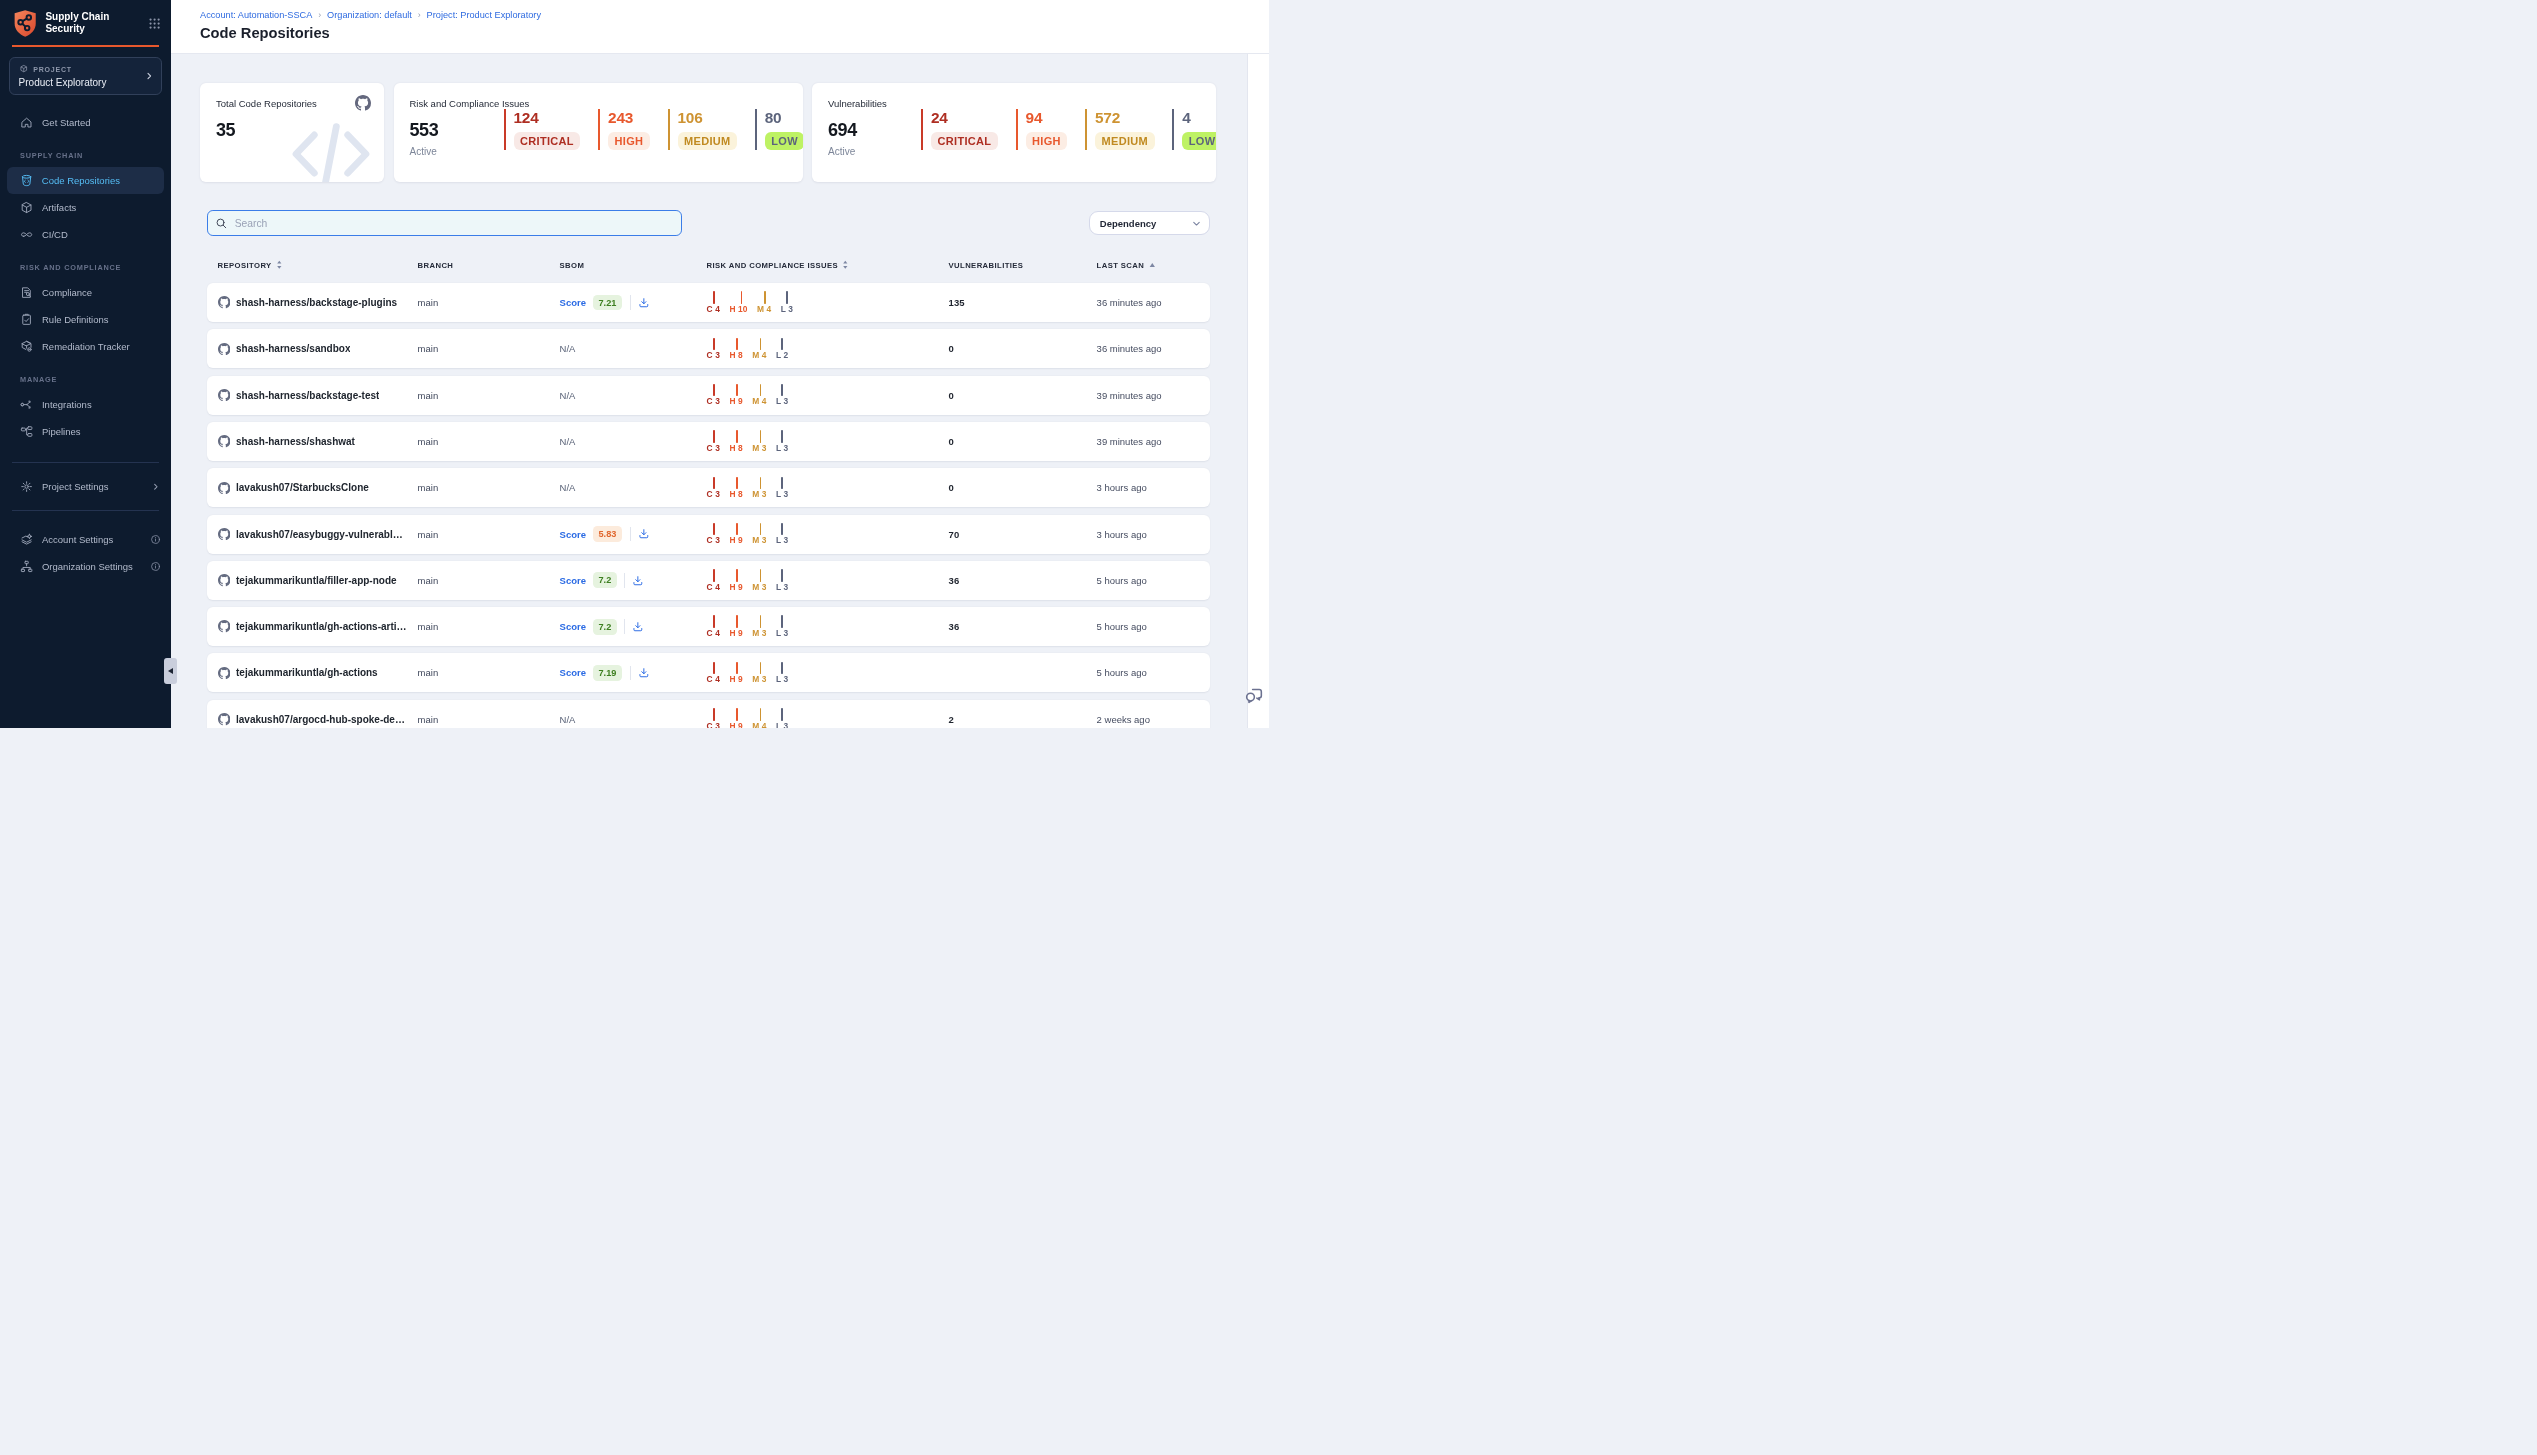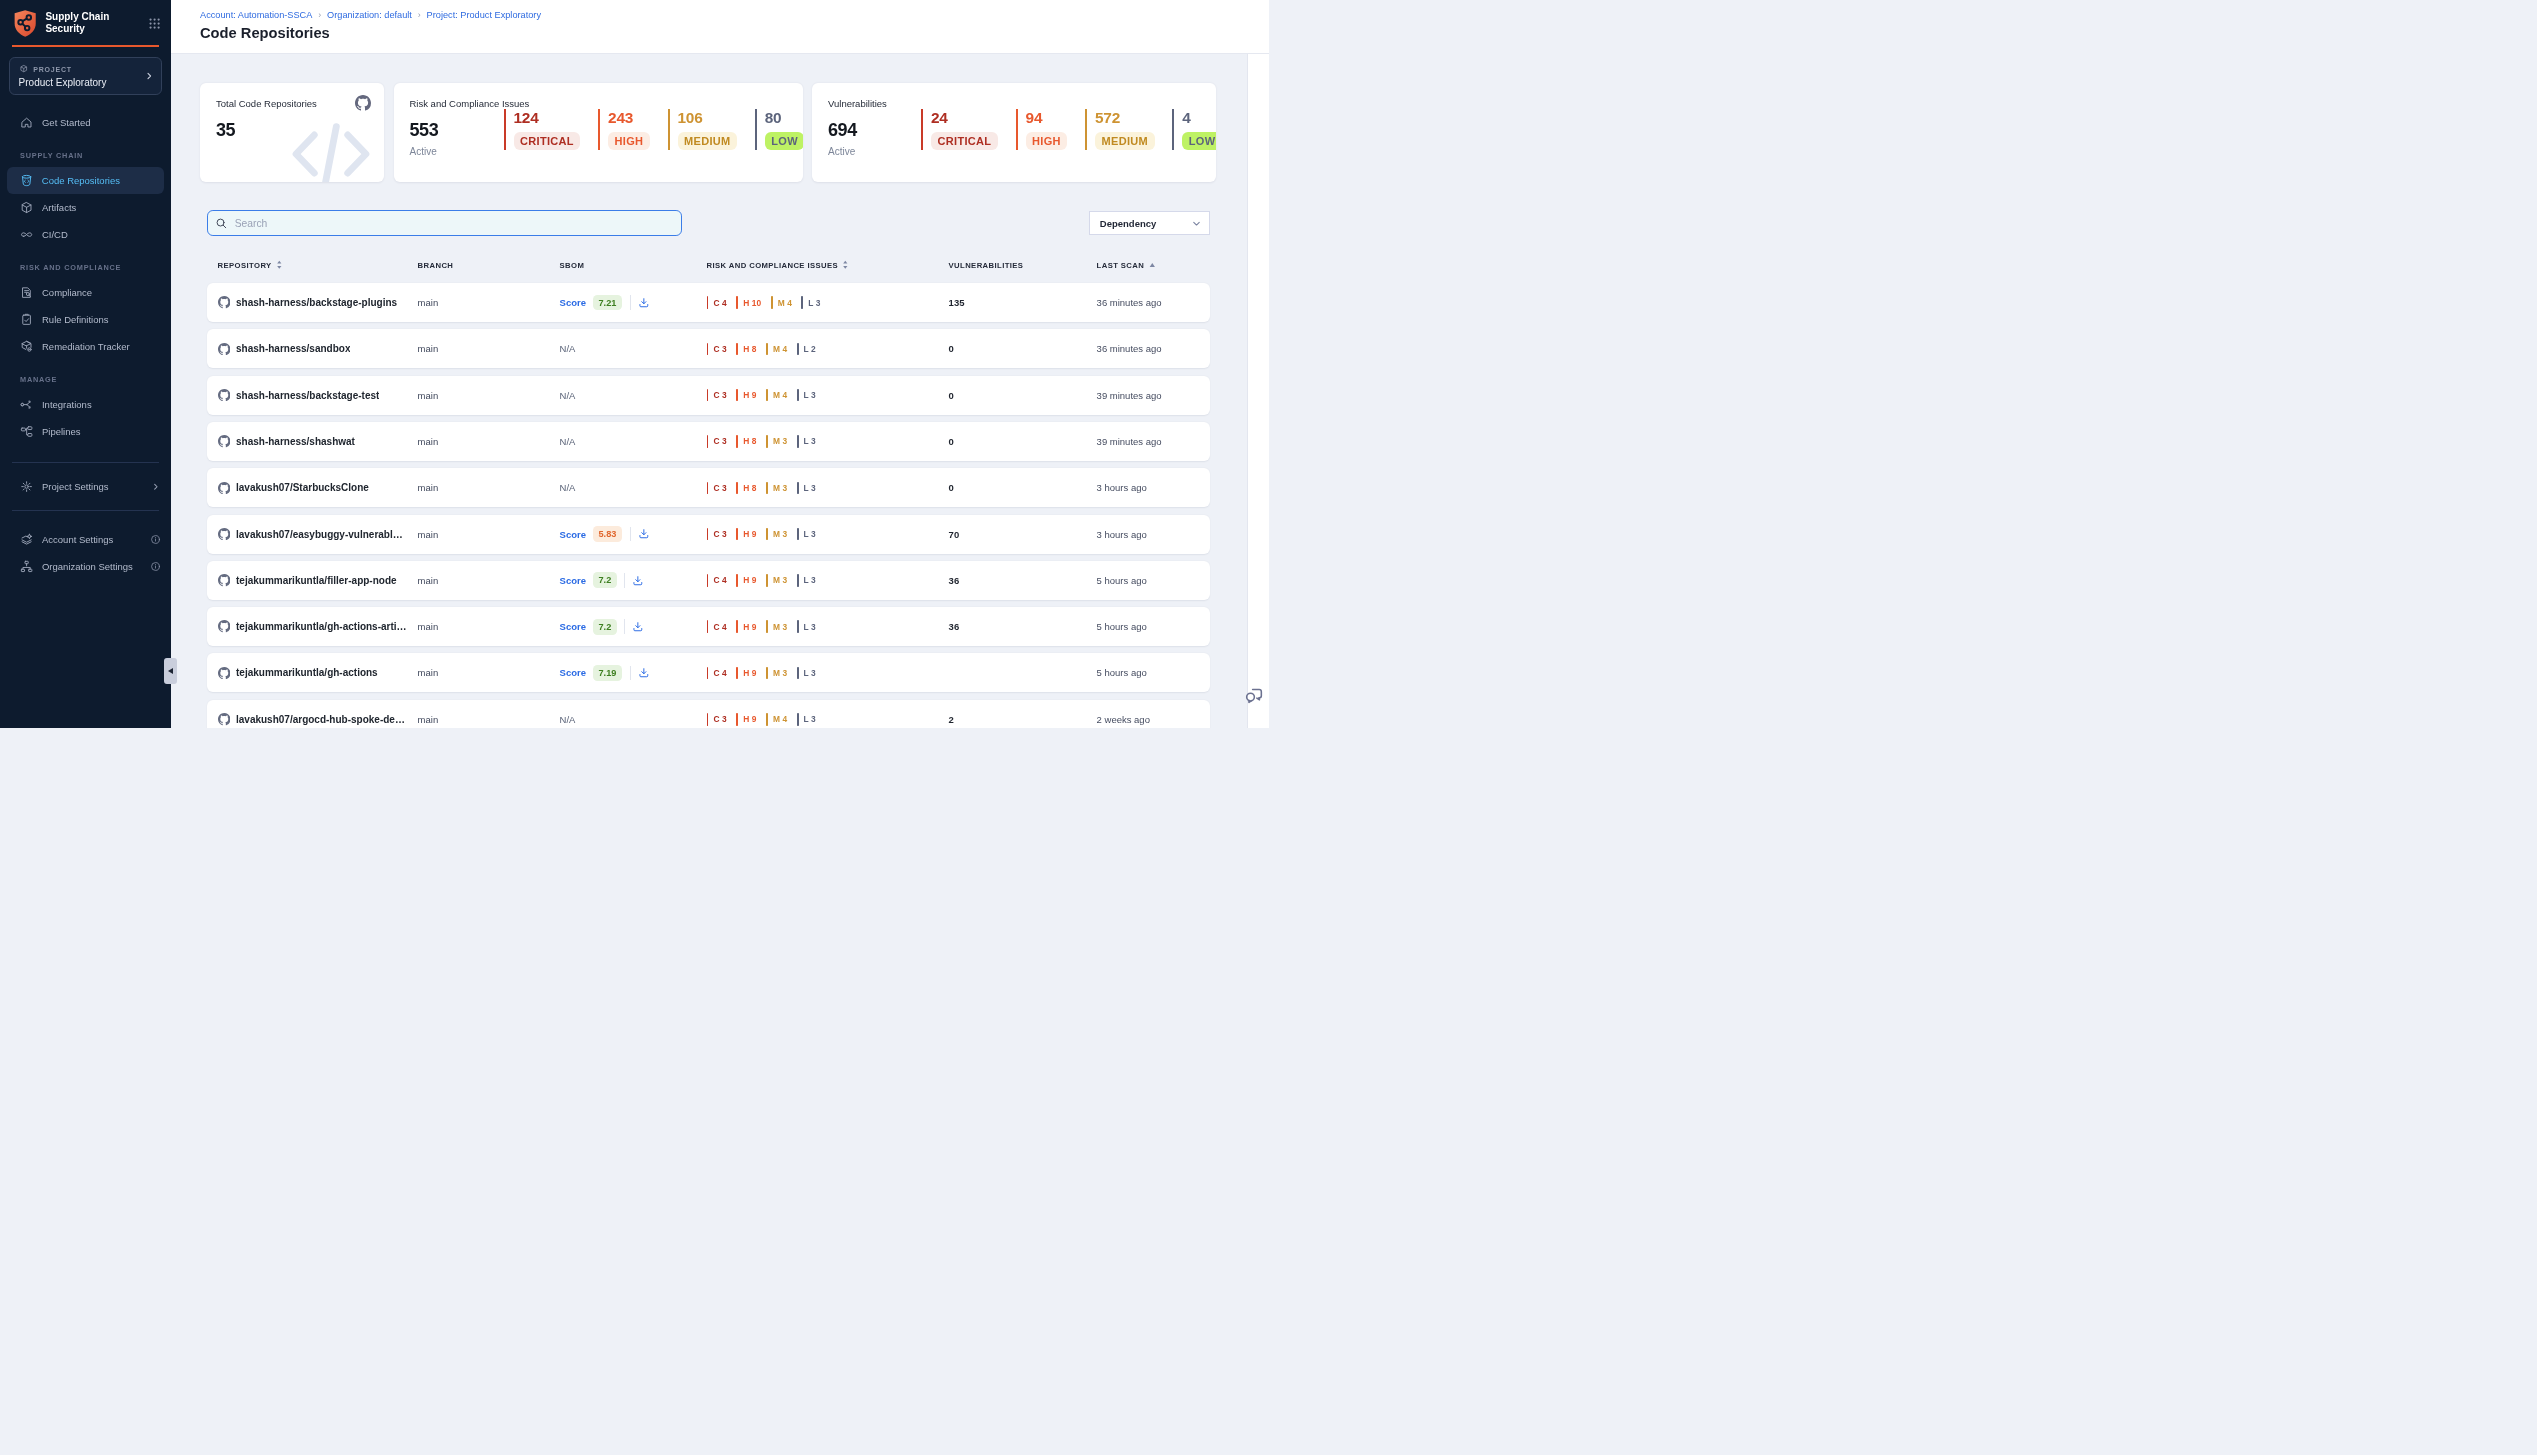--- a/index.html
+++ b/index.html
@@ -68,21 +68,21 @@
   .sev-critical { border-color:#C93A28; } .sev-critical .sev-num{color:#AE2E22;} .sev-critical .sev-pill{background:#F8E9E6;color:#AE2E22;}
   .sev-high { border-color:#E8582D; } .sev-high .sev-num{color:#E8582D;} .sev-high .sev-pill{background:#FCEDE4;color:#E8582D;}
   .sev-medium { border-color:#CE9332; } .sev-medium .sev-num{color:#CE9332;} .sev-medium .sev-pill{background:#FBF3DB;color:#C08A21;}
   .sev-low { border-color:#5C647C; } .sev-low .sev-num{color:#5C647C;} .sev-low .sev-pill{background:#bef264;color:#5C647C;}
 
   .toolbar { margin-top:28px; margin-left:7.3px; width:1003px; display:flex; align-items:center; }
   .search-wrap { position:relative; width:475px; }
   .search-wrap input { width:100%; height:26.4px; border:1.1px solid #3B7DE8; background:#EDF7F9; border-radius:5.9px; padding:0 8.8px 0 26.4px; font-size:10.3px; color:#20262F; outline:none; font-family:inherit; }
   .search-wrap input::placeholder { color:#9AA2B6; }
   .search-ic { position:absolute; left:8px; top:6.6px; width:12.5px; height:12.5px; color:#3E4556; }
-  .filter-dd { margin-left:auto; width:121px; height:24px; background:#fff; border:0.7px solid #D5D9EA; border-radius:0; display:flex; align-items:center; padding:0 7.3px 0 9.5px; font-size:9.5px; font-weight:600; color:#1F2534; cursor:pointer; }
+  .filter-dd { margin-left:auto; width:121px; height:24px; background:#fff; border:0.7px solid #D5D9EA; border-radius:9px; display:flex; align-items:center; padding:0 7.3px 0 9.5px; font-size:9.5px; font-weight:600; color:#1F2534; cursor:pointer; }
   .filter-dd .dd-chev { margin-left:auto; width:11px; height:11px; color:#7A83A0; }
 
   .tgrid { display:grid; grid-template-columns:200px 142px 147px 242px 148px 1fr; align-items:center; }
   .thead { margin:24px 0 0 7.3px; width:1003px; padding:0 10.3px; }
   .th { display:flex; align-items:center; gap:4.4px; font-size:7.7px; font-weight:700; letter-spacing:0.4px; color:#252B3A; }
   .sort-ic { color:#7D87A3; }
 
   .rows { margin:13.2px 0 0 7.3px; width:1003px; }
   .rowc { background:#fff; border-radius:5.9px; box-shadow:0 0.7px 1.5px rgba(20,30,60,.07); height:39px; margin-bottom:7.3px; padding:0 10.3px; cursor:pointer; }
   .repo-cell { display:flex; align-items:center; gap:5.9px; min-width:0; padding-right:10.3px; }
@@ -91,21 +91,21 @@
   .branch-cell { font-size:9.5px; color:#40485C; }
   .sbom-cell { display:flex; align-items:center; }
   .sbom-na { font-size:9.5px; color:#5A6378; }
   .score-link { font-size:9.5px; font-weight:600; color:#2B6BE4; cursor:pointer; }
   .score-pill { margin-left:6.6px; font-size:9.2px; font-weight:700; padding:2.9px 5.9px; border-radius:4.4px; }
   .score-pill.green { background:#E6F3DF; color:#3E7F21; }
   .score-pill.orange { background:#FCEBDC; color:#E0662D; }
   .cell-sep { width:0.7px; height:14.7px; background:#E1E5EE; margin:0 7.3px; }
   .dl-ic { width:11.7px; height:11.7px; color:#2B6BE4; cursor:pointer; }
   .chips { display:flex; gap:9.5px; }
-  .chip { display:flex; align-items:center; }
+  .chip { display:flex; align-items:flex-end;flex-direction:column; }
   .chip .bar { width:1.8px; height:12.5px; border-radius:0.7px; margin-right:5.1px; }
   .chip .ct { font-size:8.4px; font-weight:800; letter-spacing:0.1px; }
   .chip.sev-critical .bar{background:#C93A28;} .chip.sev-critical .ct{color:#AE2E22;}
   .chip.sev-high .bar{background:#E8582D;} .chip.sev-high .ct{color:#E8582D;}
   .chip.sev-medium .bar{background:#CE9332;} .chip.sev-medium .ct{color:#CE9332;}
   .chip.sev-low .bar{background:#5C647C;} .chip.sev-low .ct{color:#5C647C;}
   .vuln-cell { font-size:9.5px; font-weight:600; color:#1F242E; }
   .scan-cell { font-size:9.5px; color:#454C60; }
 
   .right-strip { position:absolute; right:0; top:54px; bottom:0; width:22px; background:#fff; border-left:0.7px solid #E3E6EF; }

